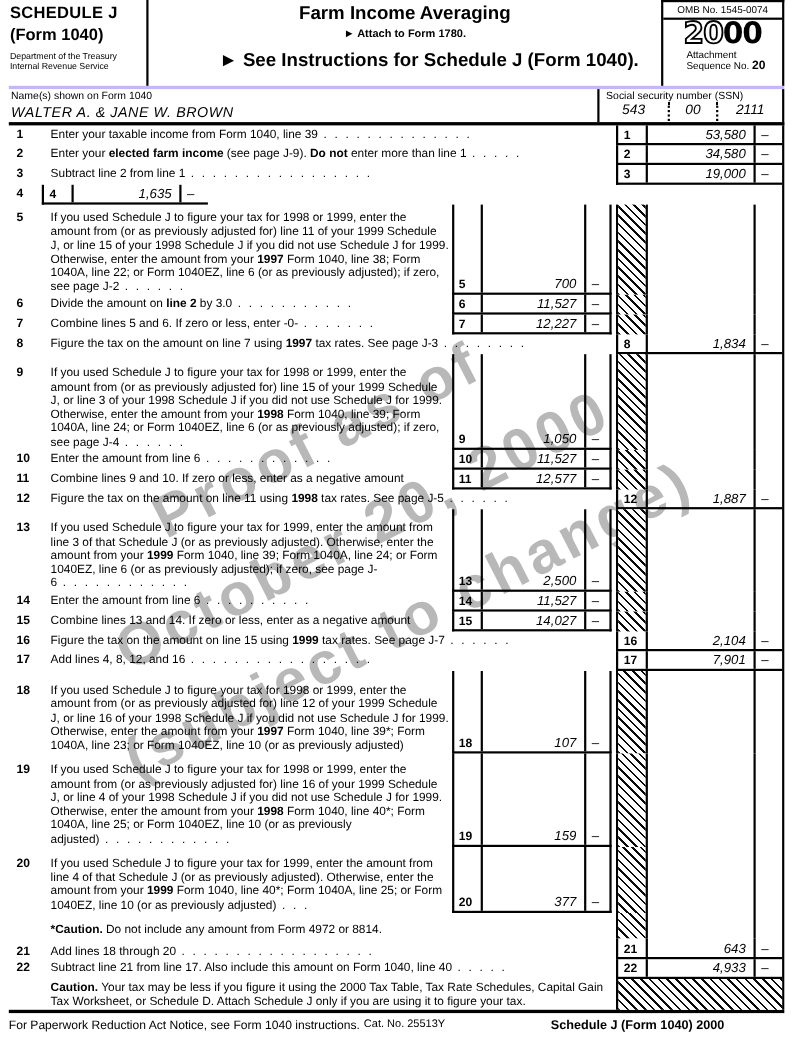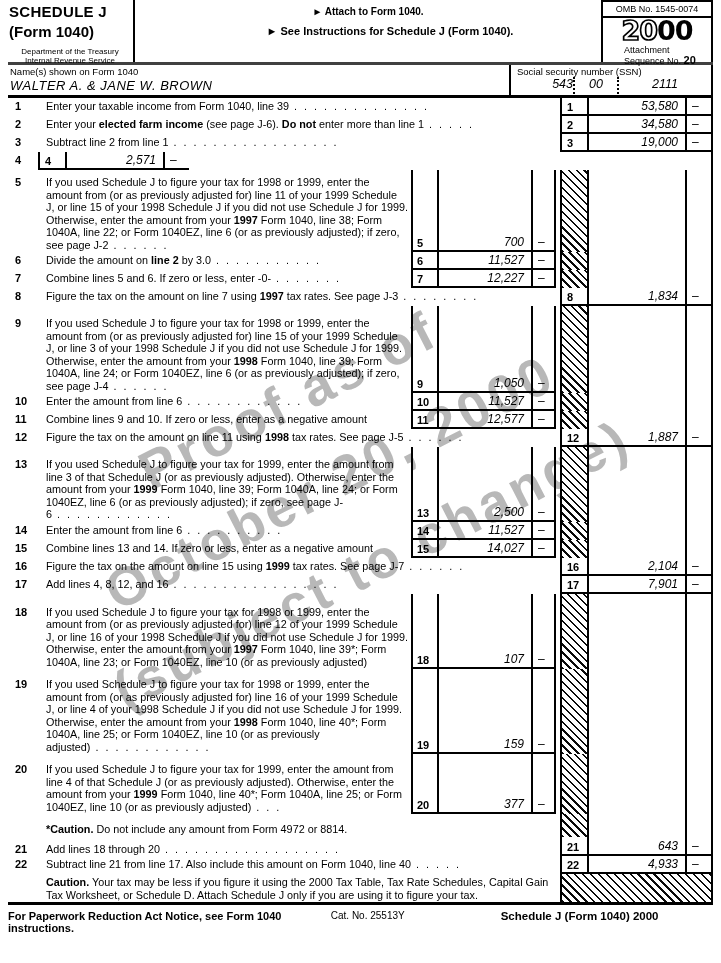--- a/index.html
+++ b/index.html
@@ -7,46 +7,46 @@
   body { font-family:"Liberation Sans", sans-serif; color:#000; }
   .page { position:relative; width:721px; height:963px; background:#fff; padding:0 8px 0 8px; overflow:hidden; }
   .content { position:relative; z-index:1; }
 
   
   .watermark { position:absolute; z-index:0; left:30px; top:345px; width:600px; text-align:center;
     transform:rotate(-27deg); font-size:54px; font-weight:bold; letter-spacing:4px;
     line-height:1.7; color:#8d8d8d; opacity:.62; pointer-events:none; white-space:nowrap; }
 
   
-  .header { display:flex; height:65px; border-bottom:3px solid #404040; }
+  .header { display:flex; height:81px; border-bottom:3px solid #c4b5fd; }
   .h-left { width:127px; flex:none; border-right:2px solid #000; padding:3px 2px 0 1px; }
   .h-sched { font-weight:bold; font-size:15px; letter-spacing:.3px; }
   .h-form  { font-weight:bold; font-size:15px; margin-top:3px; }
-  .h-dept  { font-size:8px; line-height:9px; margin-top:7px;text-align:center; }
+  .h-dept  { font-size:8px; line-height:9px; margin-top:7px; }
   .h-center { flex:1; text-align:center; padding-top:2px; }
   .h-title { font-weight:bold; font-size:17px; }
   .h-attach { font-weight:bold; font-size:10px; margin-top:4px; }
-  .h-seeinst { font-weight:bold; font-size:11px; margin-top:8px;padding-left:44px; }
+  .h-seeinst { font-weight:bold; font-size:17px; margin-top:8px;padding-left:44px; }
   .h-right { width:112px; flex:none; border-left:2px solid #000; border-top:2px solid #000; border-right:2px solid #000; display:flex; flex-direction:column; }
   .h-omb { font-size:9px; text-align:center; border-bottom:2px solid #000; padding:2px 0 2px 0; }
   .h-year { text-align:center; font-size:27px; font-weight:bold; line-height:26px; letter-spacing:-1px; font-family:"DejaVu Sans", sans-serif; }
   .y-out { color:#fff; -webkit-text-stroke:1.7px #000; }
   .y-solid { color:#000; }
   .h-att { font-size:9px; line-height:10px; padding-left:21px; margin-top:1px; }
   .h-seq b { font-size:11px; }
 
   
   .namerow { display:flex; height:33px; border-bottom:3px solid #000; border-right:2px solid #000; }
   .n-left { flex:1; padding:1px 0 0 2px; }
   .n-label { font-size:9.5px; }
   .n-value { font-size:13px; font-style:italic; letter-spacing:.5px; margin-top:1px; }
-  .n-right { width:202px; flex:none; border-left:2px solid #000; }
+  .n-right { width:168px; flex:none; border-left:2px solid #000; }
   .s-label { font-size:9.5px; padding-left:6px; margin-top:1px; }
   .ssn { display:flex; height:17px; font-style:italic; font-size:12.5px; margin-top:0; }
-  .ssn-a { width:62px; text-align:right; }
+  .ssn-a { width:62px; text-align:center; }
   .ssn-b { width:46px; text-align:center; border-left:2px dotted #000; border-right:2px dotted #000; }
   .ssn-c { flex:1; text-align:center; }
 
   
   .rows { border-right:2px solid #000; }
   .row { display:flex; align-items:stretch; min-height:18px; }
   .ln  { width:30px; flex:none; padding:2px 0 0 7px; font-weight:bold; font-size:11px; }
   .txt { flex:1; font-size:10.8px; line-height:12.5px; padding:2px 3px 1px 8px; }
   .dots { letter-spacing:7px; margin-left:5px; }
   
@@ -59,21 +59,21 @@
   .rcol.used { border-bottom:2px solid #000; }
   .rnum { width:27px; flex:none; border-right:2px solid #000; display:flex; align-items:flex-end; padding:0 0 1px 5px; font-weight:bold; font-size:11px; }
   .rval { flex:1; border-right:2px solid #000; display:flex; align-items:flex-end; justify-content:flex-end; padding:0 7px 1px 0; font-style:italic; font-size:12px; }
   .rcents { width:24px; flex:none; display:flex; align-items:flex-end; padding:0 0 1px 5px; font-size:12px; }
   .hatchbg { background:repeating-linear-gradient(45deg,#0a0a0a 0,#0a0a0a 1.6px,#fff 1.6px,#fff 5.6px); }
   .rcol.hatchfull { background:repeating-linear-gradient(45deg,#0a0a0a 0,#0a0a0a 1.6px,#fff 1.6px,#fff 5.6px); }
 
   
   .bottomrule { border-top:3px solid #000; }
   .footer { display:flex; align-items:flex-start; padding-top:5px; }
-  .f-left { flex:1.9; font-weight:bold; font-size:11px; }
+  .f-left { flex:1.9; font-weight:normal; font-size:11px; }
   .f-cat { flex:1; font-size:10px; }
   .f-right { flex:1.25; text-align:left; font-weight:bold; font-size:11.5px; }
 </style>
 </head>
 <body>
 
 <div class="page">
 
   <div class="watermark">
     <div>Proof as of</div>
@@ -86,21 +86,22 @@
     <div class="header">
       <div class="h-left">
         <div class="h-sched">SCHEDULE J</div>
         <div class="h-form">(Form 1040)</div>
         <div class="h-dept">
           <div>Department of the Treasury</div>
           <div>Internal Revenue Service</div>
         </div>
       </div>
       <div class="h-center">
-        <div class="h-attach">► Attach to Form 1040.</div>
+        <div class="h-title">Farm Income Averaging</div>
+        <div class="h-attach">► Attach to Form 1780.</div>
         <div class="h-seeinst">► See Instructions for Schedule J (Form 1040).</div>
       </div>
       <div class="h-right">
         <div class="h-omb">OMB No. 1545-0074</div>
         <div class="h-year"><span class="y-out">20</span><span class="y-solid">00</span></div>
         <div class="h-att">
           <div>Attachment</div>
           <div class="h-seq"><span>Sequence No.</span> <b>20</b></div>
         </div>
       </div>
@@ -126,41 +127,41 @@
           <div class="ln">1</div>
           <div class="txt"><span>Enter your taxable income from Form 1040, line 39</span><span class="dots">..............</span></div>
           <div class="rcol used">
             <div class="rnum">1</div>
             <div class="rval">53,580</div>
             <div class="rcents">–</div>
           </div>
         </div>
         <div class="row">
           <div class="ln">2</div>
-          <div class="txt"><span>Enter your </span><span style="font-weight: bold;">elected farm income</span><span> (see page J-6). </span><span style="font-weight: bold;">Do not</span><span> enter more than line 1</span><span class="dots">.....</span></div>
+          <div class="txt"><span>Enter your </span><span style="font-weight: bold;">elected farm income</span><span> (see page J-9). </span><span style="font-weight: bold;">Do not</span><span> enter more than line 1</span><span class="dots">.....</span></div>
           <div class="rcol used">
             <div class="rnum">2</div>
             <div class="rval">34,580</div>
             <div class="rcents">–</div>
           </div>
         </div>
         <div class="row">
           <div class="ln">3</div>
           <div class="txt"><span>Subtract line 2 from line 1</span><span class="dots">.................</span></div>
           <div class="rcol used">
             <div class="rnum">3</div>
             <div class="rval">19,000</div>
             <div class="rcents">–</div>
           </div>
         </div>
         <div class="row">
           <div class="ln">4</div>
           <div class="rcol used">
             <div class="rnum">4</div>
-            <div class="rval">2,571</div>
+            <div class="rval">1,635</div>
             <div class="rcents">–</div>
           </div>
         </div>
         <div class="row">
           <div class="ln" style="padding-top: 6px;">5</div>
           <div class="txt" style="padding-top: 6px;"><span>If you used Schedule J to figure your tax for 1998 or 1999, enter the amount from (or as previously adjusted for) line 11 of your 1999 Schedule J, or line 15 of your 1998 Schedule J if you did not use Schedule J for 1999. Otherwise, enter the amount from your </span><span style="font-weight: bold;">1997</span><span> Form 1040, line 38; Form 1040A, line 22; or Form 1040EZ, line 6 (or as previously adjusted); if zero, see page J-2</span><span class="dots">......</span></div>
           <div class="icol">
             <div class="inum">5</div>
             <div class="ival">700</div>
             <div class="icents">–</div>

